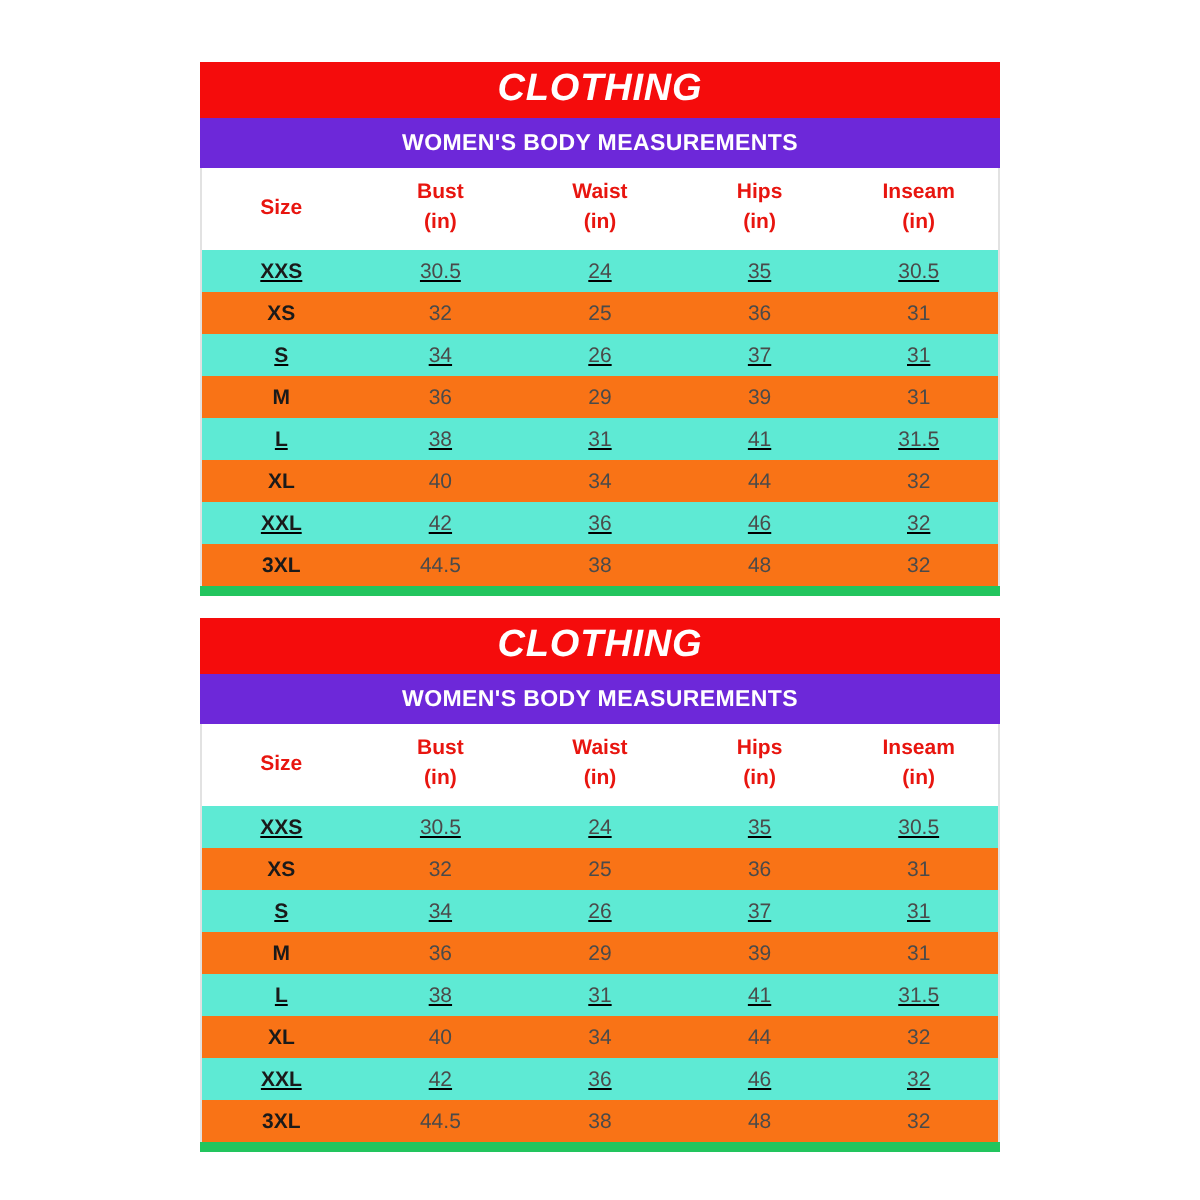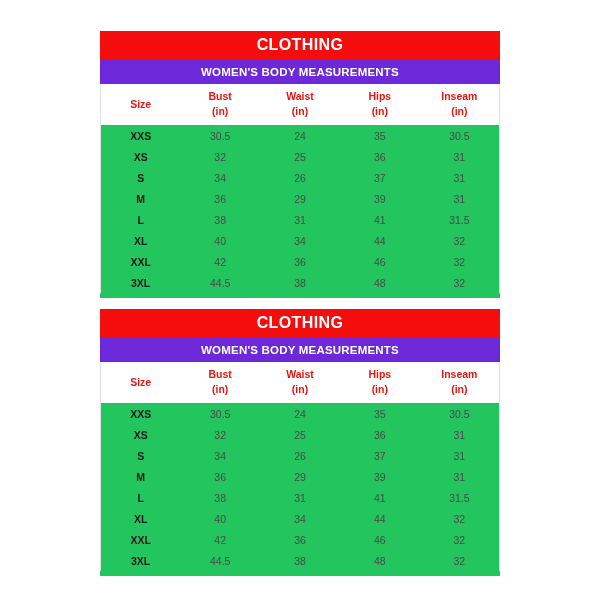--- a/index.html
+++ b/index.html
@@ -29,27 +29,28 @@
   }
 
   .chart-1 { top: 31px; }
   .chart-2 { top: 309px; }
 
   
   .banner-title {
     height: 28px;
     background: #f50c0c;
     color: #ffffff;
-    font-size: 16px;
+    font-size: 19px;
     font-weight: bold;
     letter-spacing: 0.4px;
     display: flex;
     align-items: center;
     justify-content: center;
     box-sizing: border-box;
+    font-style: italic;
   }
 
   .banner-sub {
     height: 25px;
     background: #6d28d9;
     color: #ffffff;
     font-size: 11.5px;
     font-weight: bold;
     letter-spacing: 0.2px;
     display: flex;
@@ -78,22 +79,22 @@
     font-weight: bold;
     text-align: center;
     padding: 5px 0 6px 0;
     line-height: 1.45;
     border: 0;
   }
 
   thead th .unit { display: block; }
 
   tbody tr { height: 21px; }
-  tbody tr.odd  { background: #22c55e; }
-  tbody tr.even { background: #22c55e; }
+  tbody tr.odd  { background: #5eead4; text-decoration: underline; }
+  tbody tr.even { background: #f97316; }
 
   tbody td {
     text-align: center;
     font-size: 10.5px;
     color: #4a4a4a;
     border: 0;
     padding: 0;
     vertical-align: middle;
     height: 21px;
   }

